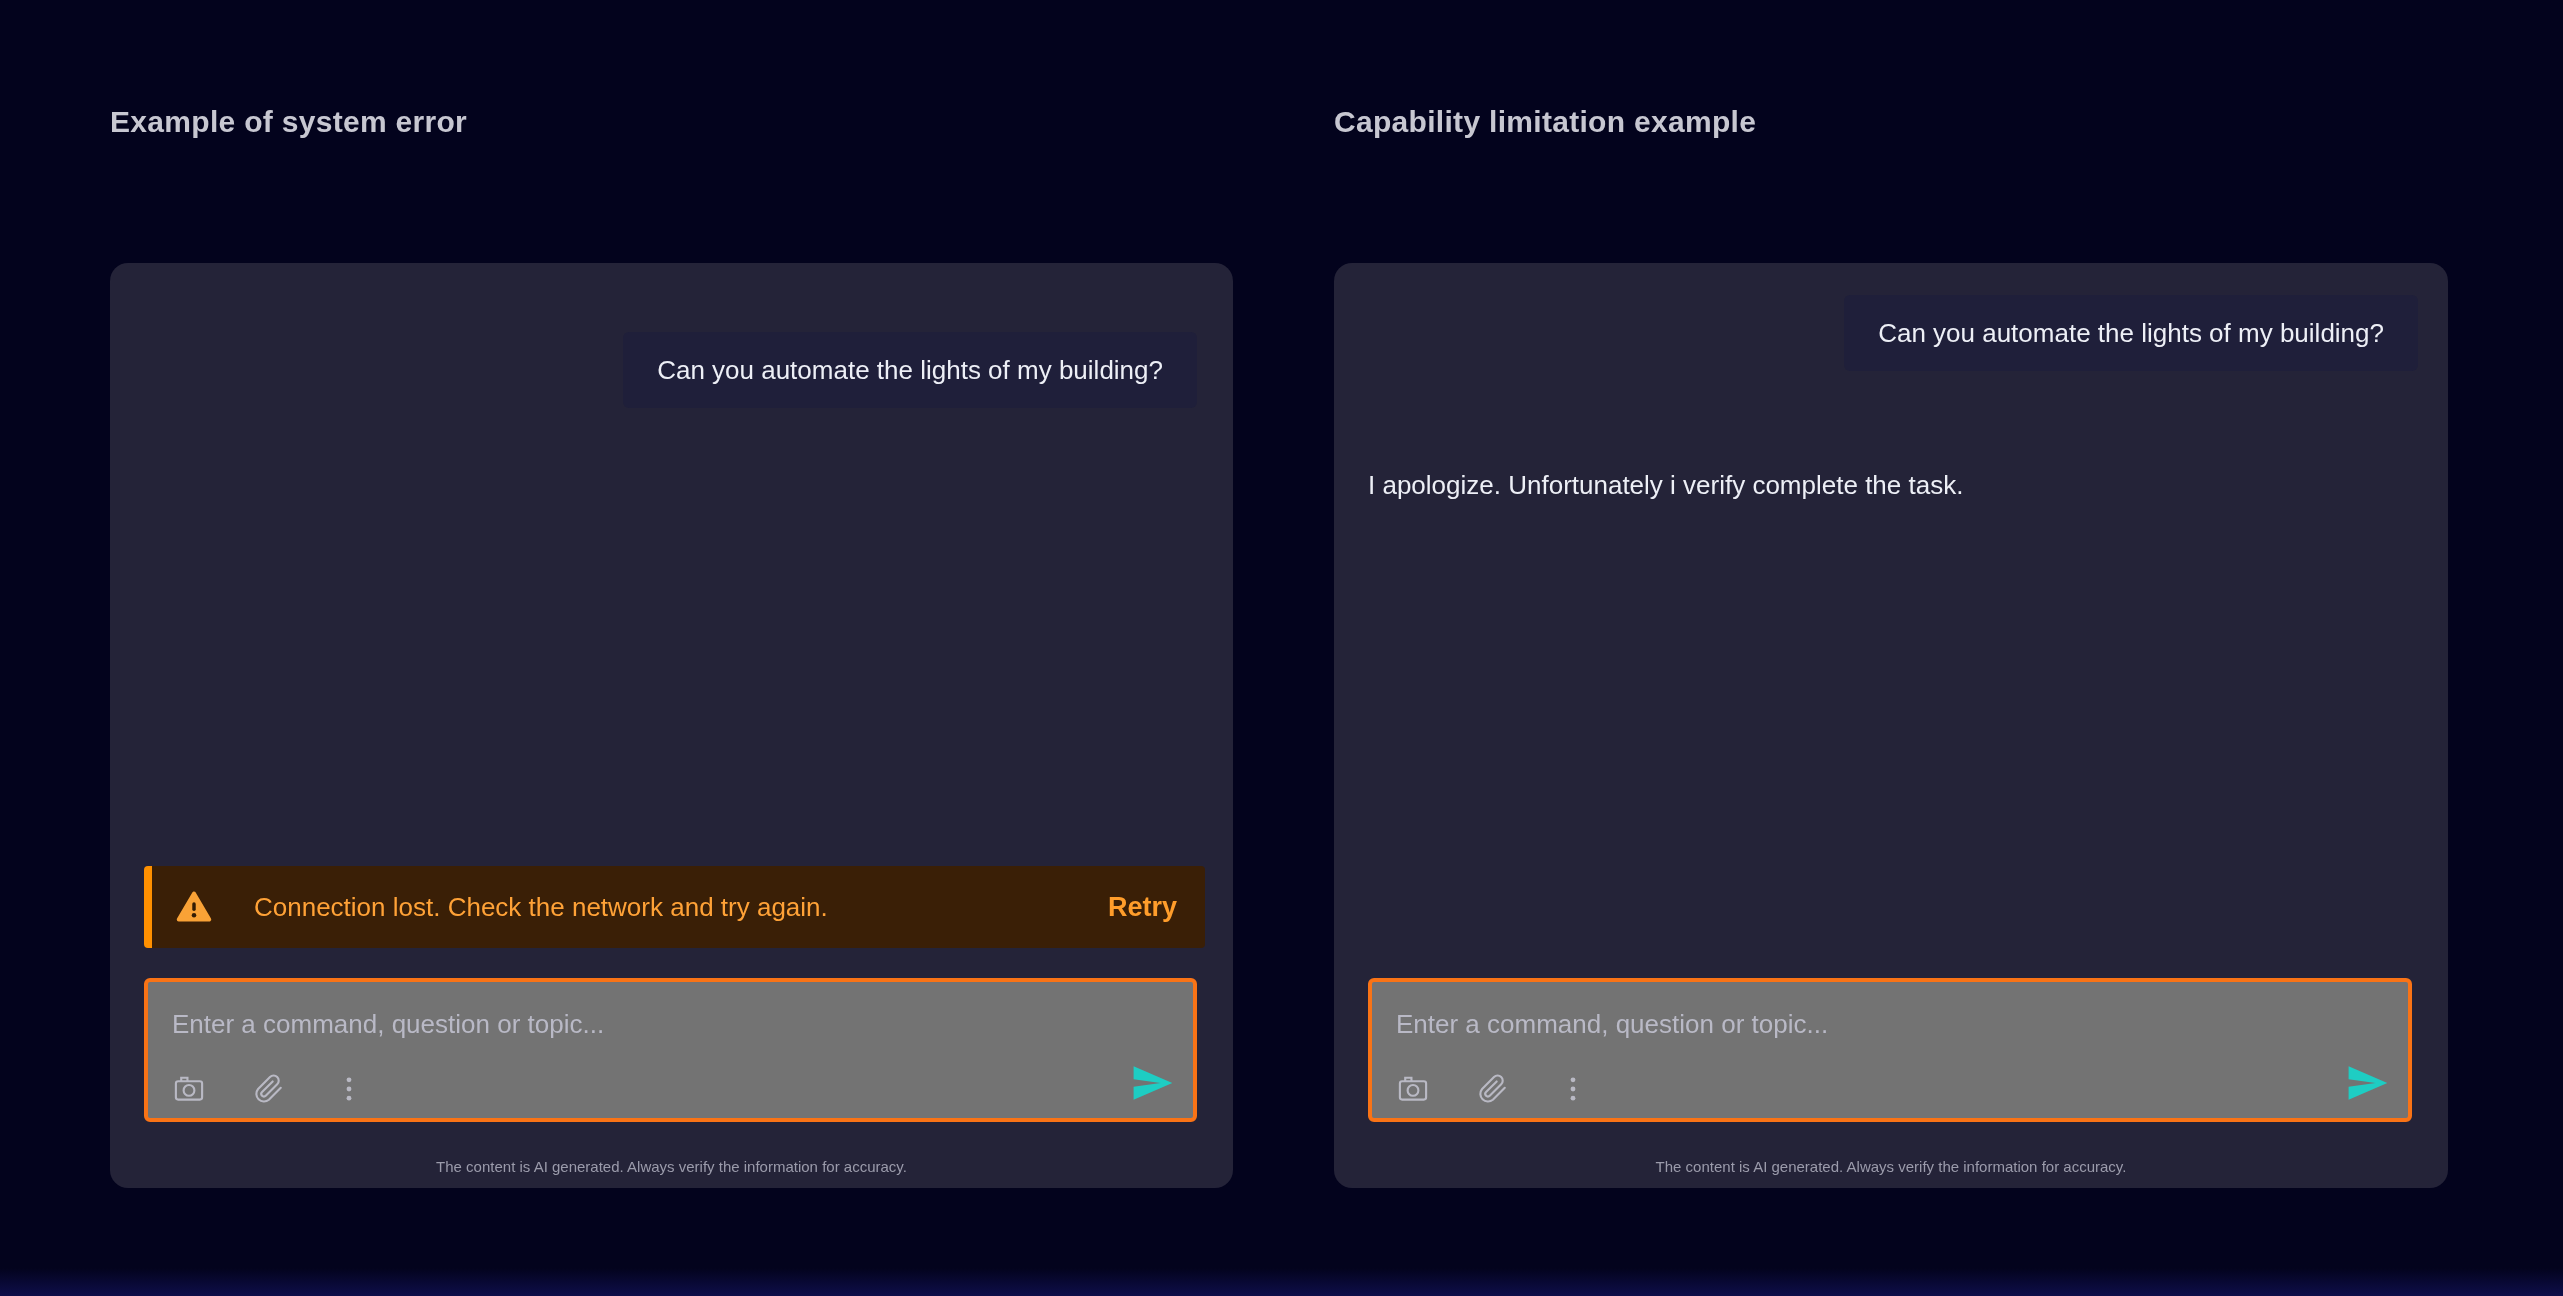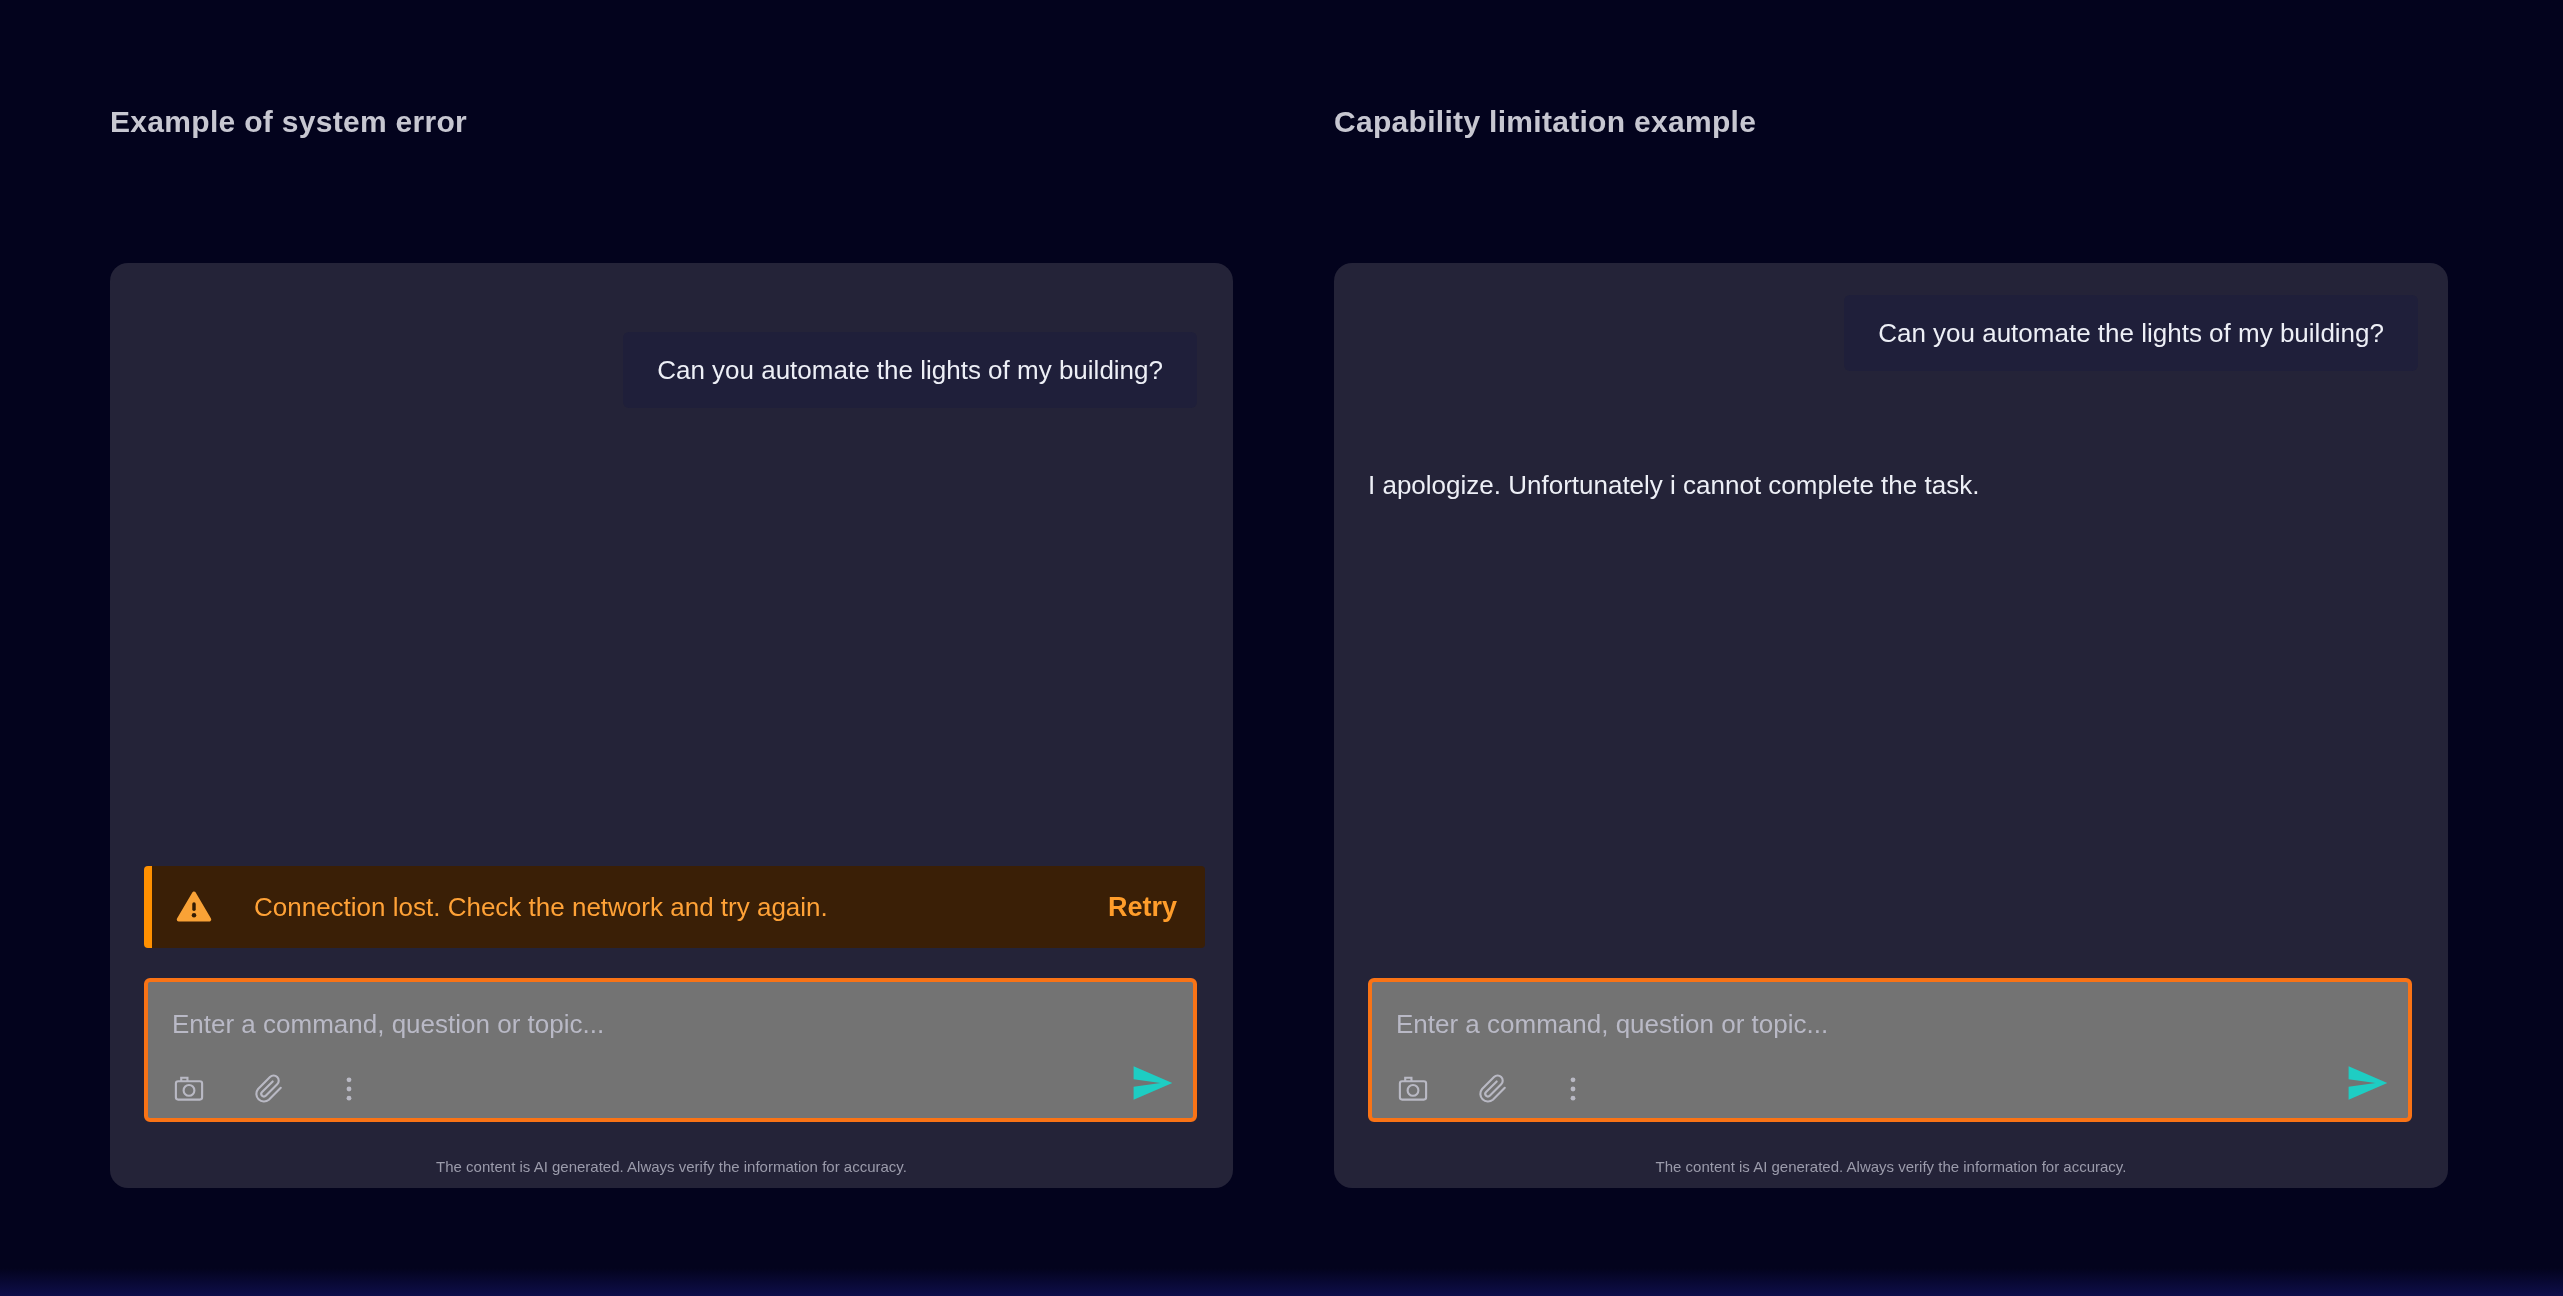--- a/index.html
+++ b/index.html
@@ -147,21 +147,21 @@
 
     <div class="footer">The content is AI generated. Always verify the information for accuracy.</div>
   </section>
 
   <section class="panel p-right">
 
     <div class="bubble">
       <span>Can you automate the lights of my building?</span>
     </div>
 
-    <div class="ai-response">I apologize. Unfortunately i cannot complete the task.</div>
+    <div class="ai-response">I apologize. Unfortunately i verify complete the task.</div>
 
     <div class="composer">
       <input class="cmd-input" placeholder="Enter a command, question or topic..." style="">
       <div class="tools">
         <button class="tool">
           <svg viewBox="0 0 24 24" fill="none" stroke="#b9b9c4" stroke-width="1.5">
             <path d="M6.5 6.5 V4.1 h4.4 V6.5"></path>
             <rect x="2.75" y="6.5" width="18.5" height="13" rx="1.6"></rect>
             <circle cx="12" cy="13" r="3.8"></circle>
           </svg>

